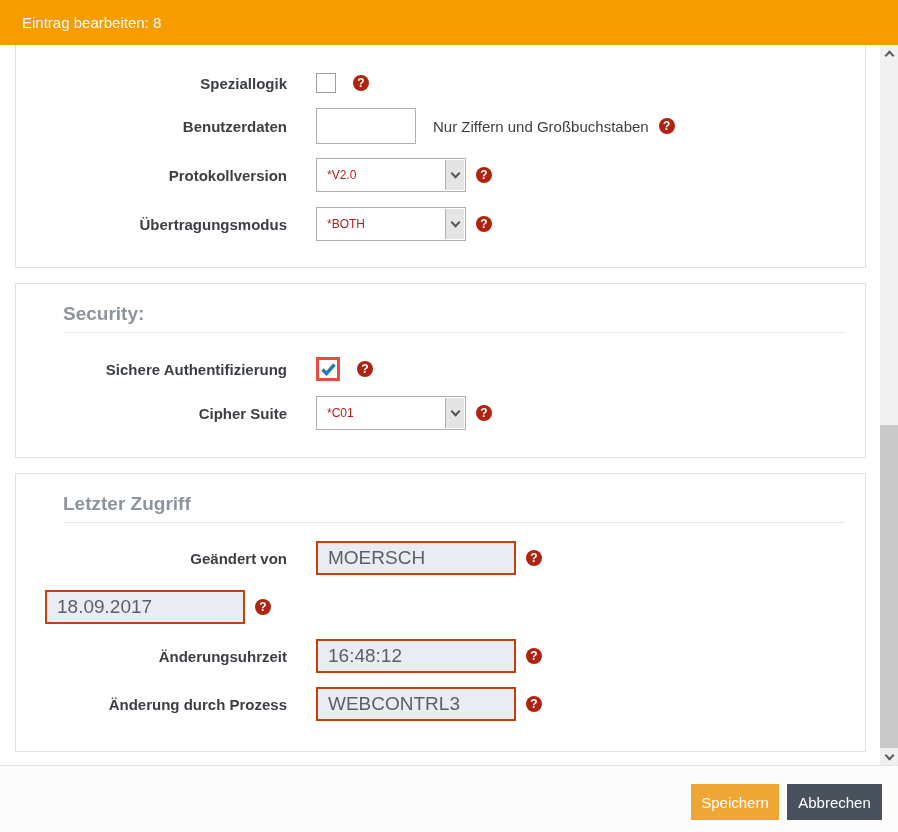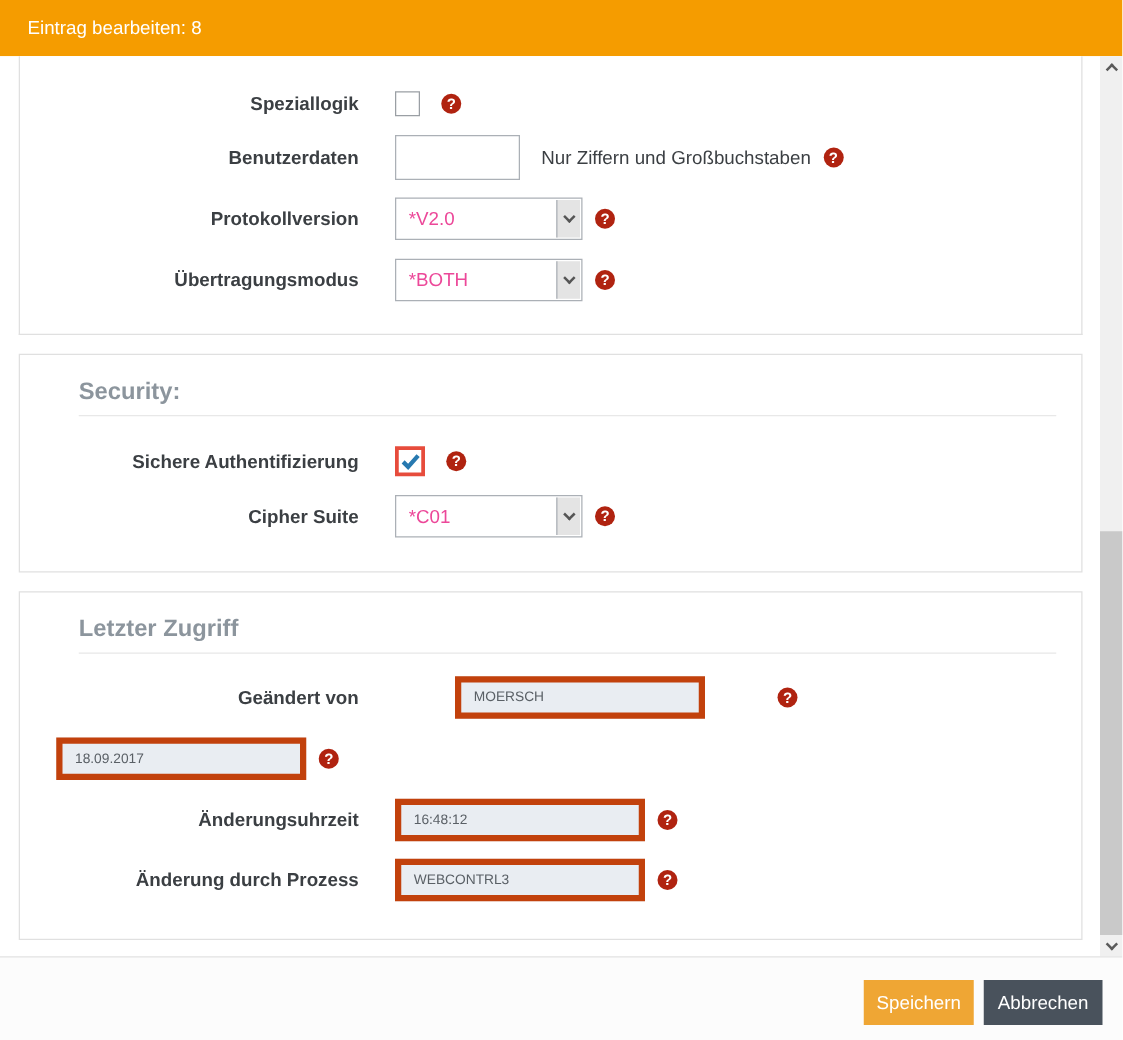--- a/index.html
+++ b/index.html
@@ -24,49 +24,49 @@
   .section-hr { border:none; border-top:1px solid #E8E8E8; margin:5px 20px 0 47px; }
 
   .form-row { display:flex; align-items:center; }
   .row-cb1 { height:20px; margin-bottom:15px; }
   .row-input { height:36px; margin-bottom:14px; }
   .row-select { height:34px; margin-bottom:15px; }
   .row-select:last-child { margin-bottom:0; }
   .row-cb2 { height:26px; margin-top:23px; }
   .row-cipher { height:34px; margin-top:14px; }
   .row-ro { height:34px; margin-top:15px; }
-  .row-ro.first { margin-top:18px;gap:48px; }
+  .row-ro.first { margin-top:18px; }
   .row-ro.last { margin-top:14px; }
 
   .form-label { flex:0 0 271px; width:271px; text-align:right; font-size:15px;
     font-weight:bold; color:#3B3F43; }
   .ctl { margin-left:29px; }
 
   .checkbox { width:20px; height:20px; background:#fff; border:1px solid #9A9FA4; }
   .checkbox.checked { width:24px; height:24px; border:3px solid #E74C3C;
     display:flex; align-items:center; justify-content:center; }
 
   .text-input { width:100px; height:36px; border:1px solid #ABB0B6; background:#fff;
     font-size:15px; padding:0 8px; font-family:"Liberation Sans", sans-serif; color:#3B3F43; }
 
   .select { position:relative; width:150px; height:34px; border:1px solid #ABB0B6;
     background:#fff; display:flex; align-items:center; cursor:default; }
-  .select-value { font-size:15px; color:#ec4899; padding-left:10px; }
+  .select-value { font-size:12px; color:#b91c1c; padding-left:10px; }
   .select-arrow { position:absolute; top:1px; right:1px; bottom:1px; width:19px;
     background:#E4E4E4; border-left:1px solid #ABB0B6; display:flex;
     align-items:center; justify-content:center; }
   .chev-down { width:7px; height:7px; border-right:2px solid #555;
     border-bottom:2px solid #555; transform:rotate(45deg); margin-top:-4px; }
   .chev-up-sb { width:7px; height:7px; border-left:2px solid #5A5A5A;
     border-top:2px solid #5A5A5A; transform:rotate(45deg); margin-top:4px; }
   .chev-down-sb { width:7px; height:7px; border-right:2px solid #5A5A5A;
     border-bottom:2px solid #5A5A5A; transform:rotate(45deg); margin-bottom:3px; }
 
-  .readonly-field { width:200px; height:34px; background:#E9EDF2; border:5px solid #c2410c;
-    display:flex; align-items:center; padding-left:10px; font-size:11px; color:#5A6066; }
+  .readonly-field { width:200px; height:34px; background:#E9EDF2; border:2px solid #c2410c;
+    display:flex; align-items:center; padding-left:10px; font-size:19px; color:#5A6066; }
 
   .hint-text { font-size:15px; color:#3B3F43; margin-left:17px; }
 
   .help-icon { width:16px; height:16px; border-radius:50%; background:#B02310;
     color:#fff; font-size:12px; font-weight:bold; display:flex; align-items:center;
     justify-content:center; margin-left:10px; flex:0 0 16px; line-height:1; cursor:pointer; }
   .help-cb { margin-left:17px; }
 
   
   .scrollbar { position:absolute; top:45px; right:0; width:18px; height:720px; background:#F0F0F0; }

